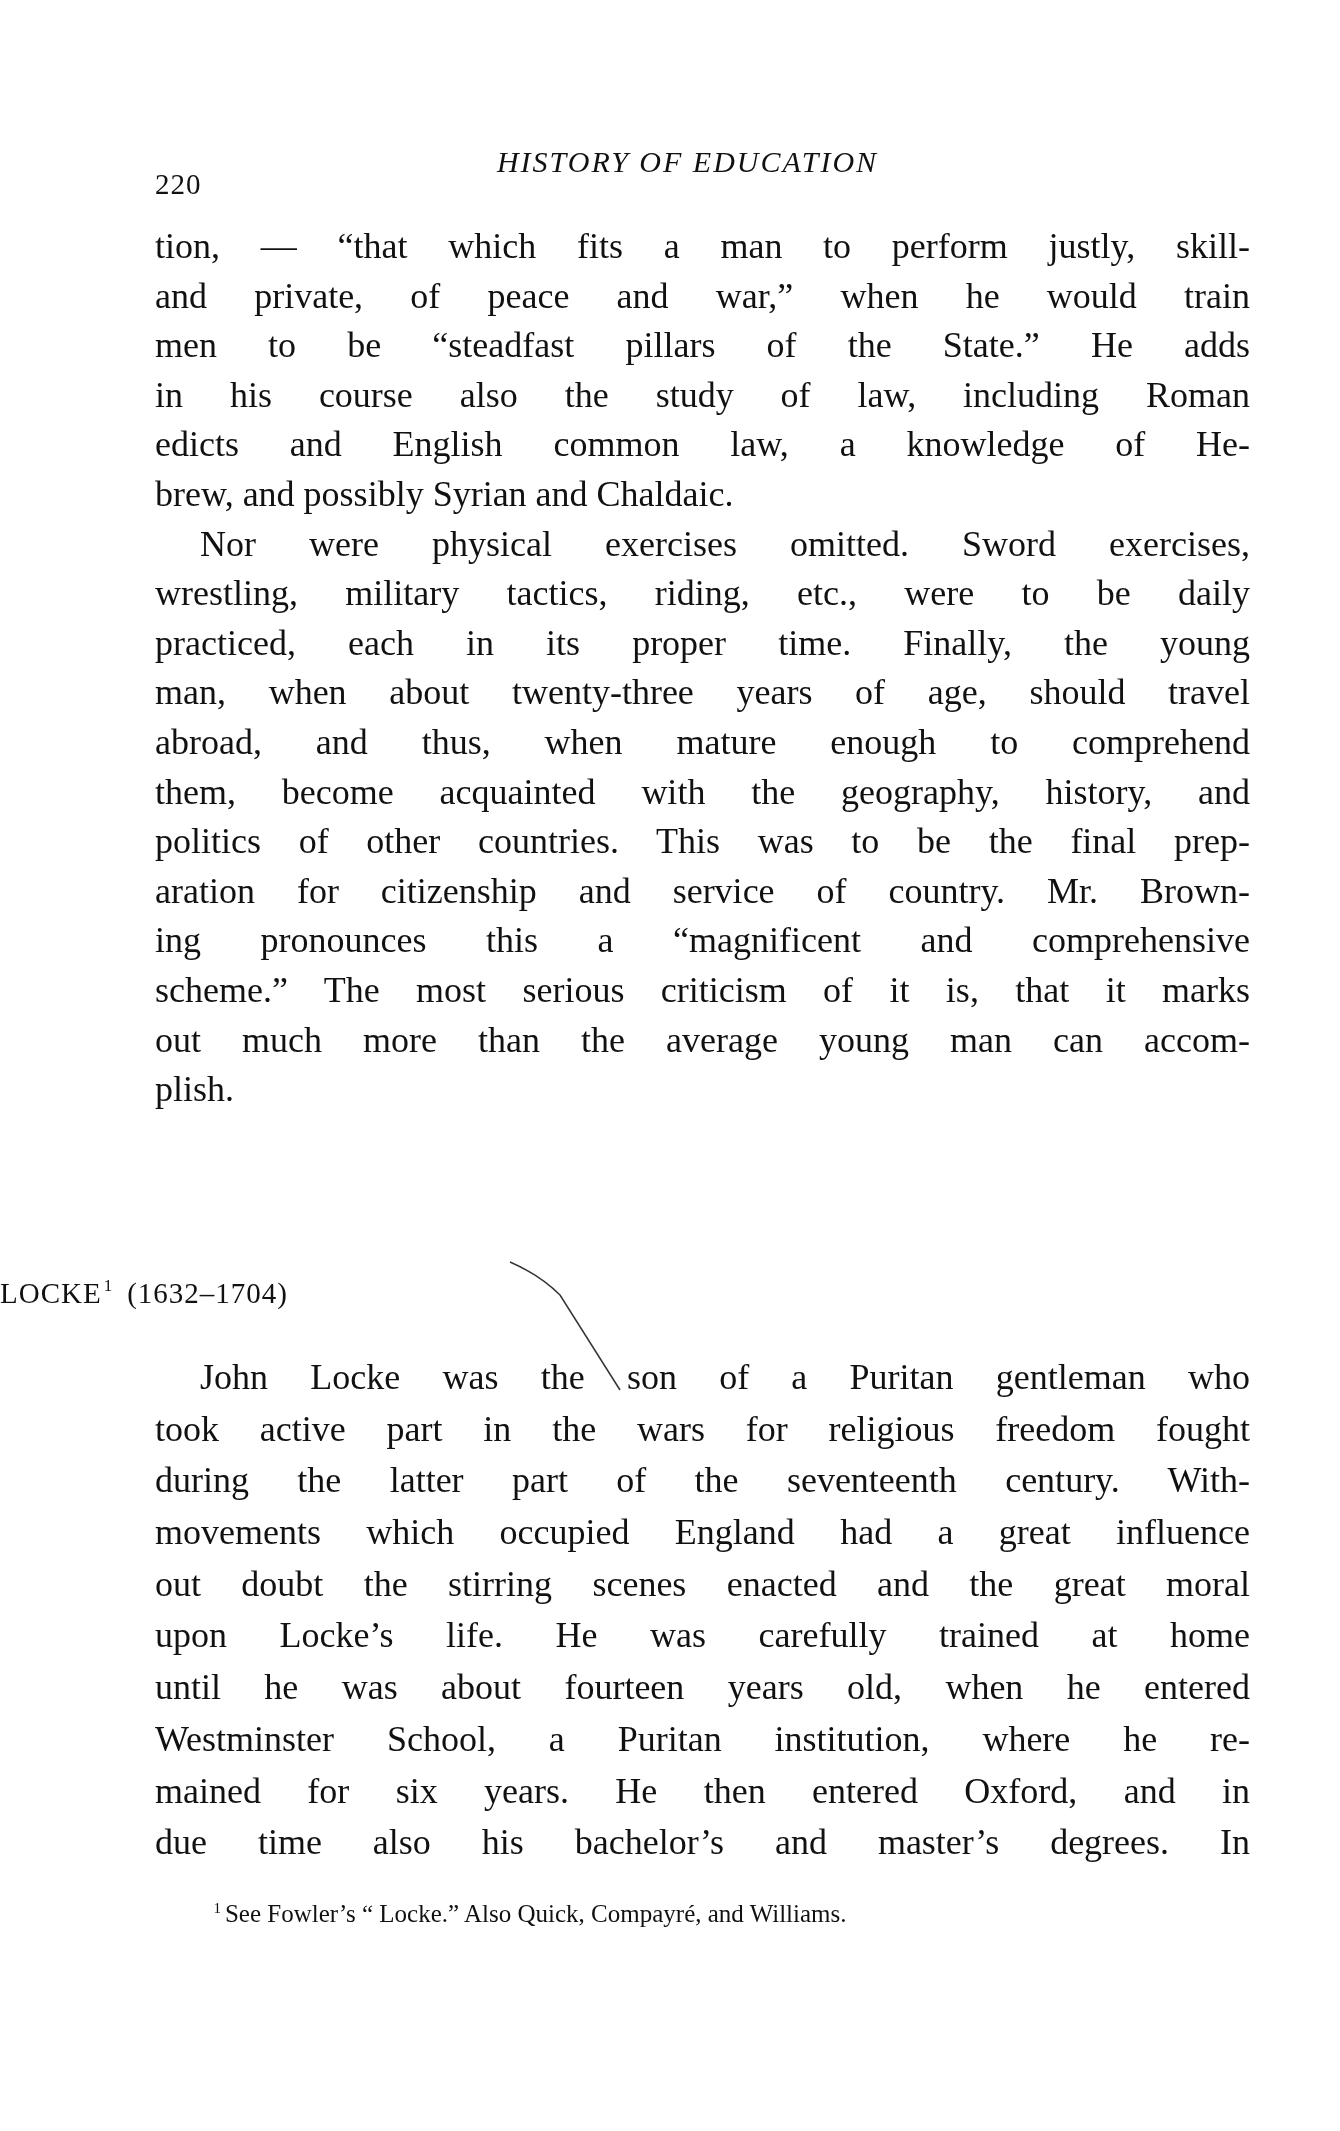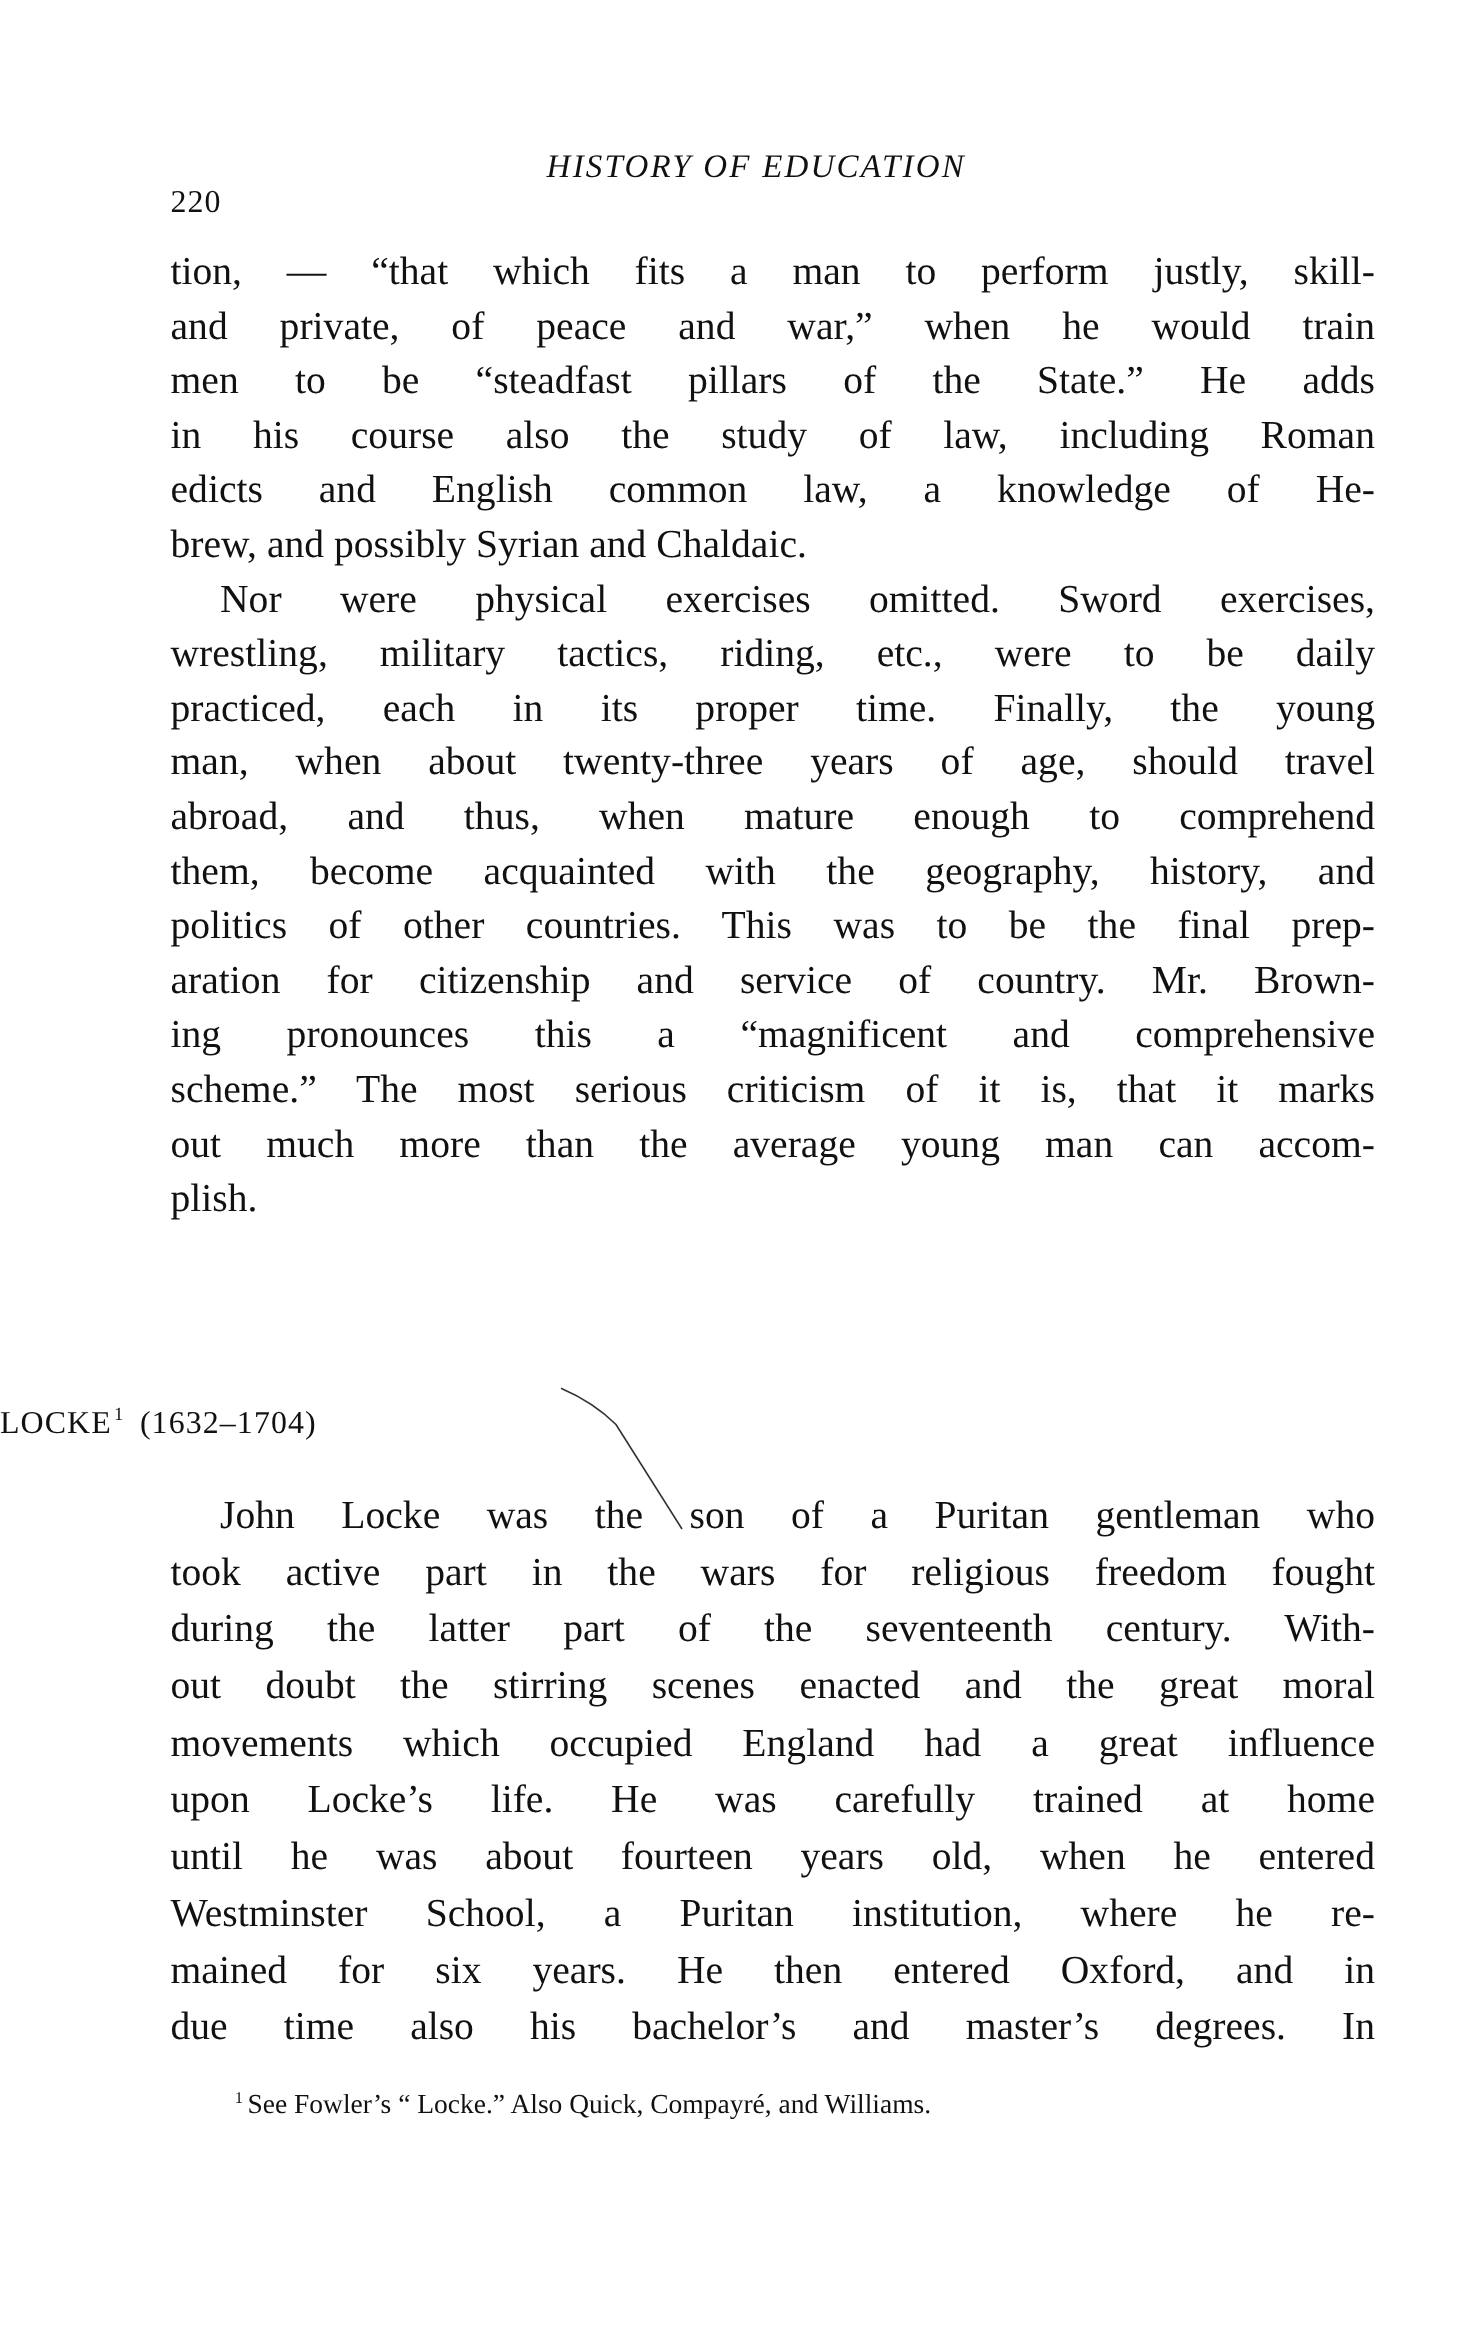--- a/index.html
+++ b/index.html
@@ -1,20 +1,20 @@
 <!DOCTYPE html>
 <html><head>
 <meta charset="utf-8">
 <style>
   html, body { margin: 0; padding: 0; background: #ffffff; }
   body { width: 1340px; height: 2131px; position: relative; overflow: hidden;
          font-family: "Liberation Serif", "DejaVu Serif", serif; color: #111111; }
   .running-head { position: absolute; top: 128px; left: 155px; width: 1095px; height: 44px; }
   .page-number { position: absolute; left: 0; top: 0; font-size: 29px; letter-spacing: 1px; margin-top: 40px; }
-  .running-title { position: absolute; left: 0; right: 0; top: 7px; text-align: center;
+  .running-title { position: absolute; left: 0; right: 0; top: 17px; text-align: center;
                    font-style: italic; font-size: 30px; letter-spacing: 2px; padding-right: 30px; }
   .block { position: absolute; left: 155px; width: 1095px; }
   .line { display: block; height: 50px; line-height: 50px; font-size: 36px;
           text-align: justify; text-align-last: justify; white-space: nowrap; }
   .line.last { text-align-last: left; }
   .line.indent { padding-left: 45px; }
   #sec1 { top: 222px; }
   #sec1 .line { height: 49.6px; line-height: 49.6px; }
   .section-heading { position: absolute; top: 1276px; left: 0; width: 1340px; text-align: left;
                      font-size: 29px; letter-spacing: 1px; }
@@ -56,22 +56,22 @@
 </div>
 
 <div class="section-heading">
   <span>LOCKE</span><sup>1</sup><span class="dates">(1632–1704)</span>
 </div>
 
 <div class="block" id="sec2">
   <span class="line indent">John Locke was the son of a Puritan gentleman who</span>
   <span class="line">took active part in the wars for religious freedom fought</span>
   <span class="line">during the latter part of the seventeenth century. With-</span>
+  <span class="line">movements which occupied England had a great influence</span>
   <span class="line">out doubt the stirring scenes enacted and the great moral</span>
-  <span class="line">movements which occupied England had a great influence</span>
   <span class="line">upon Locke’s life. He was carefully trained at home</span>
   <span class="line">until he was about fourteen years old, when he entered</span>
   <span class="line">Westminster School, a Puritan institution, where he re-</span>
   <span class="line">mained for six years. He then entered Oxford, and in</span>
   <span class="line">due time also his bachelor’s and master’s degrees. In</span>
 </div>
 
 <div class="footnote">
   <sup>1</sup><span>See Fowler’s “ Locke.”  Also Quick, Compayré, and Williams.</span>
 </div>

